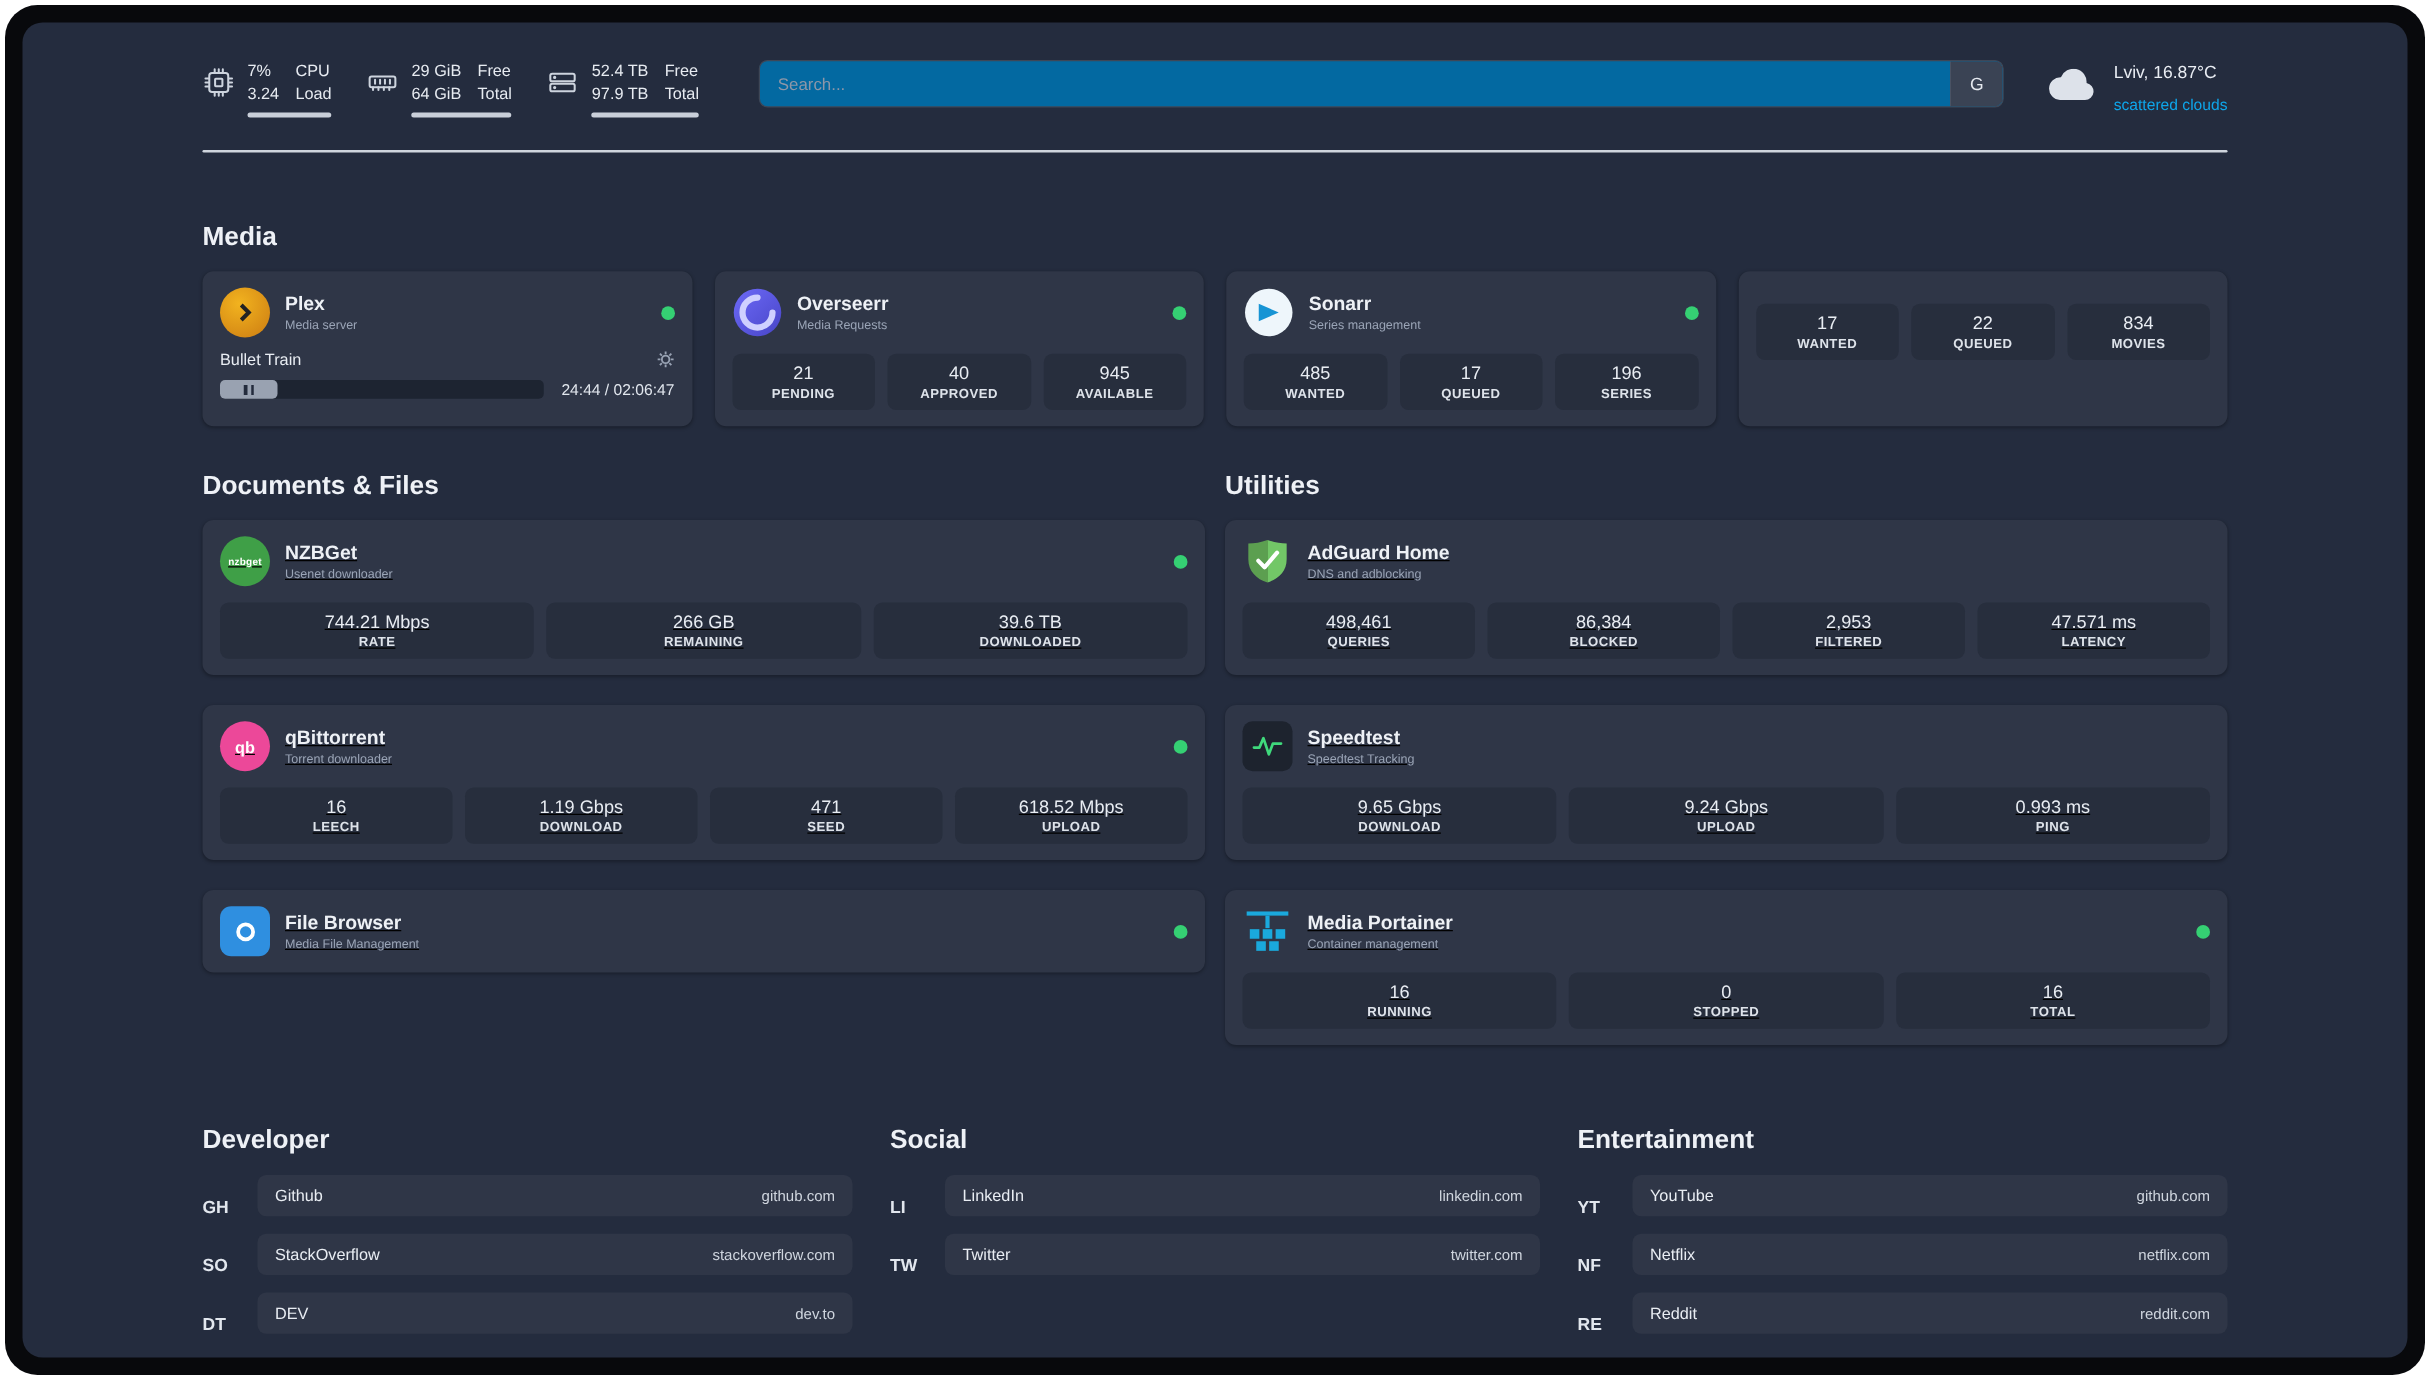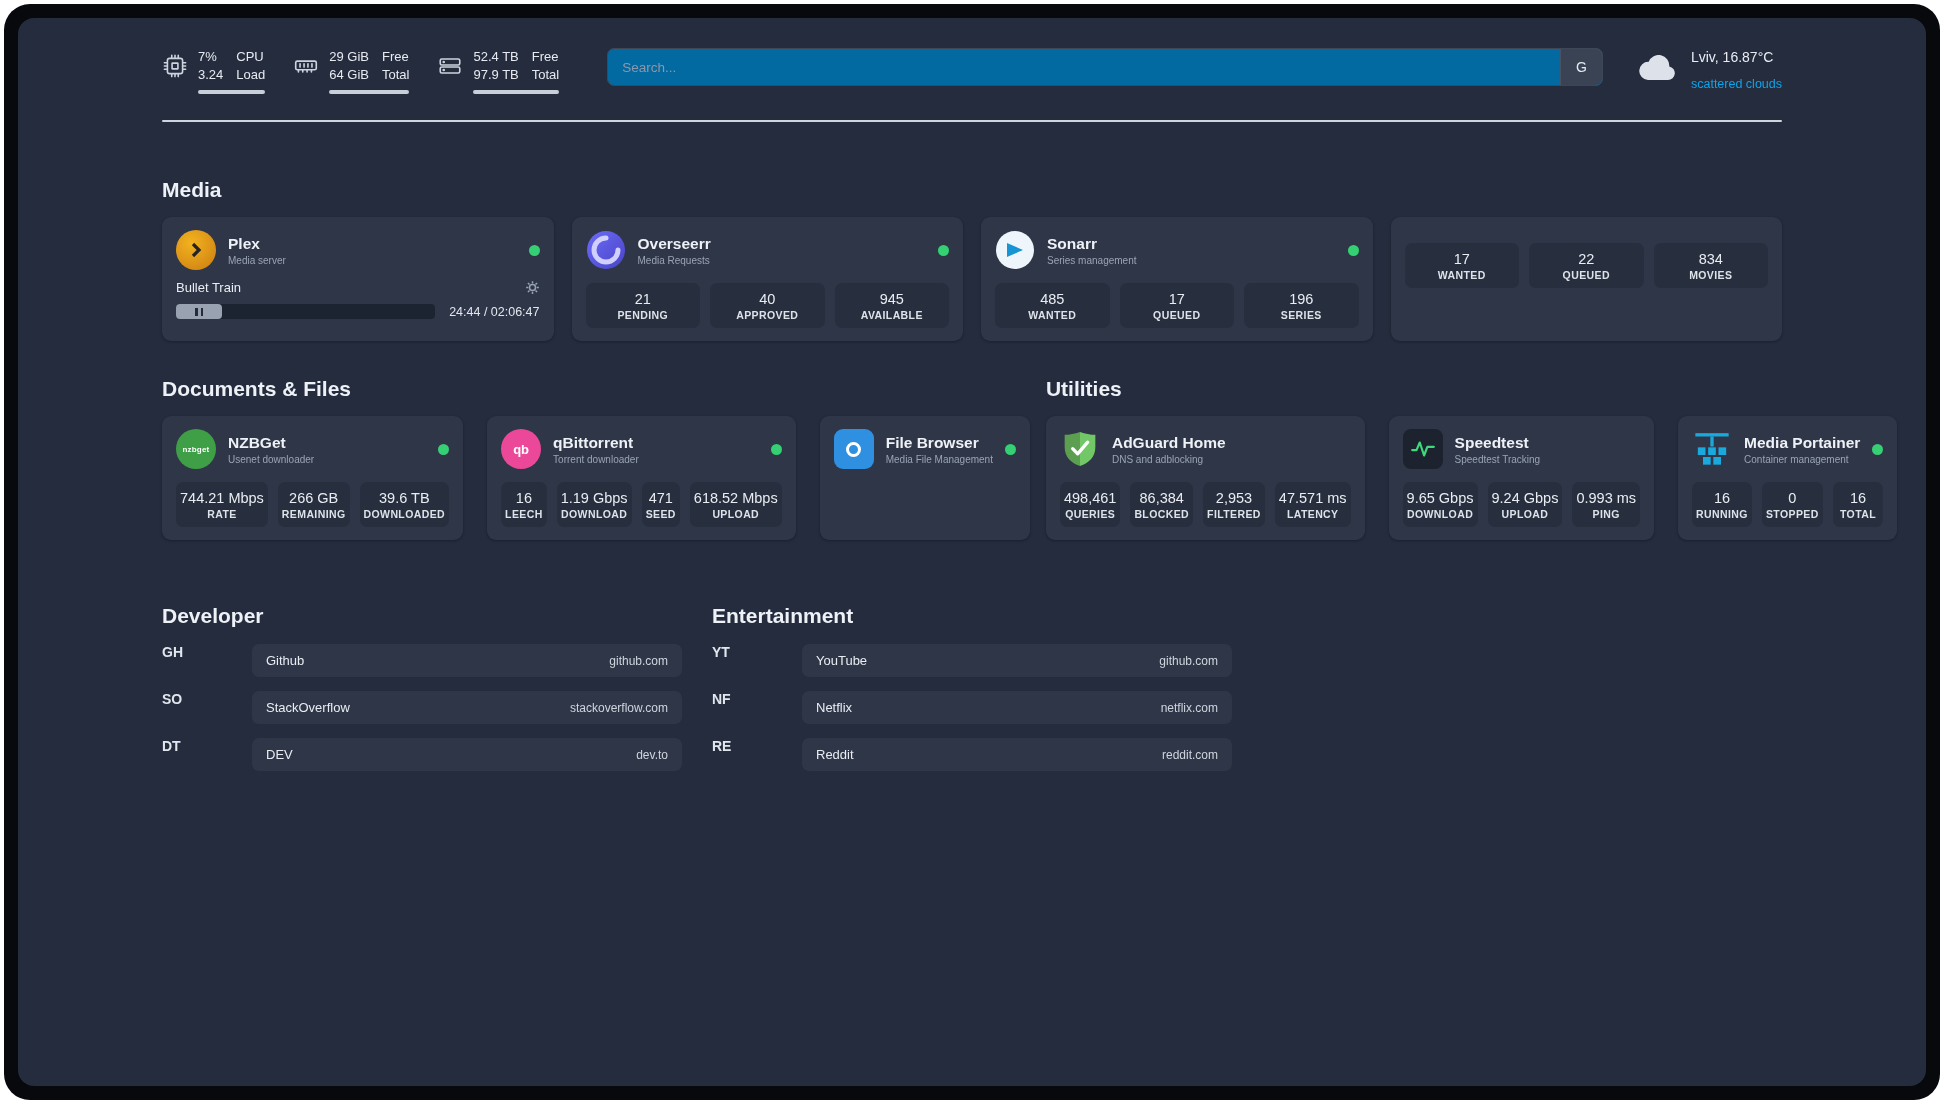--- a/index.html
+++ b/index.html
@@ -48,26 +48,26 @@
   .player-title { font-size:13px; color:#e9edf3; }
   .gear { margin-left:auto; display:flex; cursor:pointer; }
   .player-row2 { display:flex; align-items:center; margin-top:9px; }
   .player-bar { flex:1; height:15px; background:#1d2431; border-radius:4px; display:flex; align-items:center; cursor:pointer; }
   .pause-chip { width:46px; height:15px; background:#99a2b1; border-radius:4px; display:flex; align-items:center; justify-content:center; gap:3px; cursor:pointer; }
   .pause-chip i { width:2.5px; height:8px; background:#232b3c; display:block; }
   .player-time { font-size:12.5px; color:#e2e7ee; margin-left:14px; white-space:nowrap; }
 
   
   .cols2 { display:grid; grid-template-columns:1fr 1fr; gap:16px; margin-top:36px; align-items:start; }
-  .stack { display:flex; flex-direction:row; gap:24px; margin-top:15px; }
+  .stack { display:flex; flex-direction:column; gap:24px; margin-top:15px;text-decoration:underline; }
 
   
   .bm-grid { display:grid; grid-template-columns:1fr 1fr 1fr; gap:30px; margin-top:64px; }
   .bm-rows { display:flex; flex-direction:column; gap:14px; margin-top:16px; }
-  .bm-row { display:flex; align-items:flex-start; cursor:pointer;gap:46px; }
+  .bm-row { display:flex; align-items:flex-end; cursor:pointer; }
   .bm-abbr { width:44px; font-size:14px; font-weight:600; color:#e2e7ee; flex:0 0 auto; }
   .bm-pill { flex:1; height:33px; background:#2f3647; border-radius:7px; display:flex; align-items:center; padding:0 14px; }
   .bm-name { font-size:13px; color:#e9edf3; }
   .bm-url { margin-left:auto; font-size:12px; color:#cfd5de; }
 
   
   .ic-plex { background:radial-gradient(circle at 38% 32%, #f2b31f, #cc7c12); }
   .ic-nzbget { background:#3f9f47; }
   .nzb-label { font-size:8px; font-weight:700; color:#fff; letter-spacing:.2px; }
   .ic-qb { background:#ec4899; }
@@ -508,20 +508,39 @@
         <div class="bm-row">
           <span class="bm-abbr">DT</span>
           <div class="bm-pill">
             <span class="bm-name">DEV</span>
             <span class="bm-url">dev.to</span>
           </div>
         </div>
       </div>
     </div>
 
+    <div>
+      <h2 class="section-title">Social</h2>
+      <div class="bm-rows">
+        <div class="bm-row">
+          <span class="bm-abbr">LI</span>
+          <div class="bm-pill">
+            <span class="bm-name">LinkedIn</span>
+            <span class="bm-url">linkedin.com</span>
+          </div>
+        </div>
+        <div class="bm-row">
+          <span class="bm-abbr">TW</span>
+          <div class="bm-pill">
+            <span class="bm-name">Twitter</span>
+            <span class="bm-url">twitter.com</span>
+          </div>
+        </div>
+      </div>
+    </div>
 
     <div>
       <h2 class="section-title">Entertainment</h2>
       <div class="bm-rows">
         <div class="bm-row">
           <span class="bm-abbr">YT</span>
           <div class="bm-pill">
             <span class="bm-name">YouTube</span>
             <span class="bm-url">github.com</span>
           </div>

